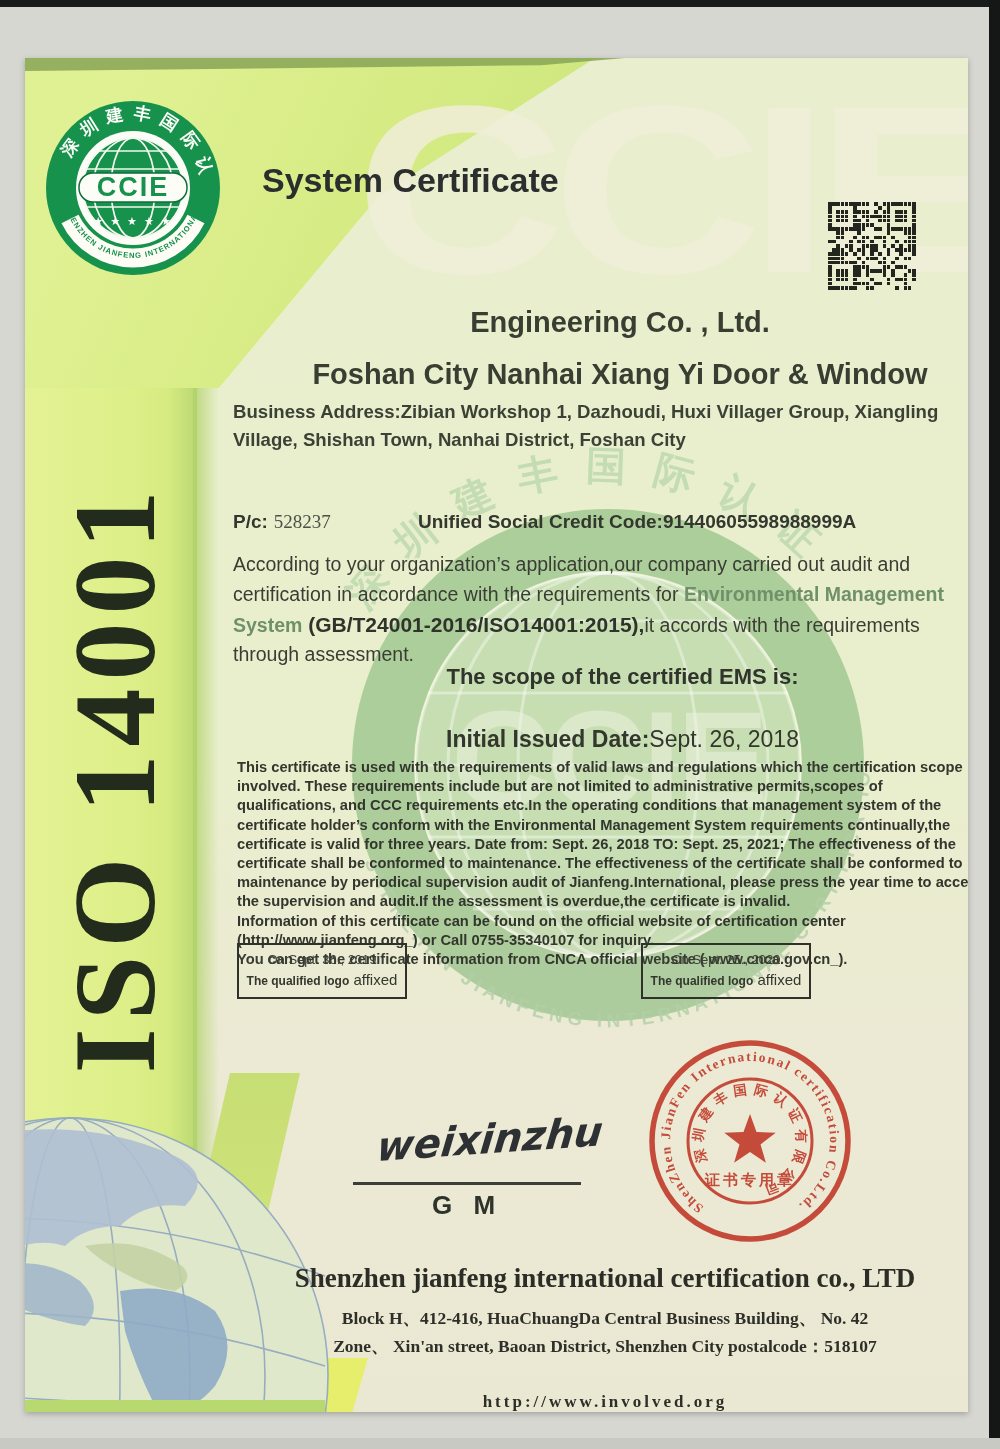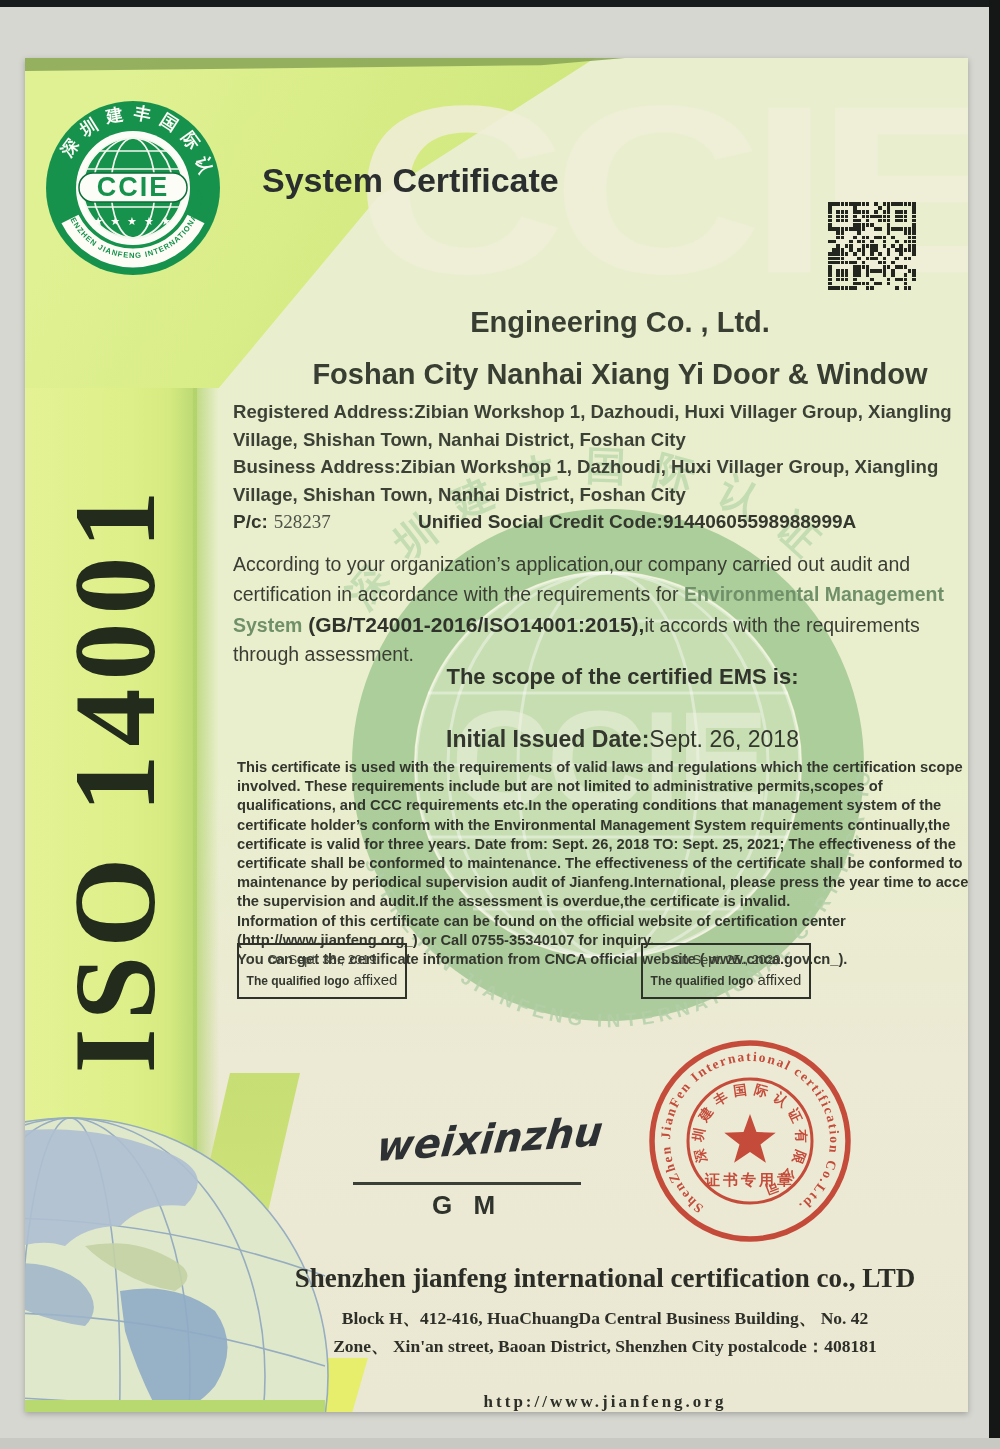--- a/index.html
+++ b/index.html
@@ -418,21 +418,20 @@
       <div class="cell" style="left: 67.2px; top: 88px; width: 3.5px; height: 3.5px;"></div>
       <div class="cell" style="left: 75.6px; top: 88px; width: 3.5px; height: 3.5px;"></div>
       <div class="cell" style="left: 79.8px; top: 88px; width: 3.5px; height: 3.5px;"></div>
     </div>
 
   <div class="abs z5 company">
     <div>Engineering Co. , Ltd.</div>
     <div>Foshan City Nanhai Xiang Yi Door &amp; Window</div>
   </div>
   <div class="abs z5 addr">
-    <div>Registered Address:Zibian Workshop 1, Dazhoudi, Huxi Villager Group, Xiangling Village, Shishan Town, Nanhai District, Foshan City</div>
     <div>Business Address:Zibian Workshop 1, Dazhoudi, Huxi Villager Group, Xiangling Village, Shishan Town, Nanhai District, Foshan City</div>
   </div>
   <div class="abs z5 pcrow">
     <span>P/c:</span><span class="pcval">528237</span>
     <span class="uscc">Unified Social Credit Code:91440605598988999A</span>
   </div>
 
   <div class="abs z5 para">
     <span>According to your organization’s application,our company carried out audit and certification in accordance with the requirements for </span><span class="ems-green">Environmental Management System</span><span class="gbt"> (GB/T24001-2016/ISO14001:2015),</span><span>it accords with the requirements through assessment.</span>
   </div>
@@ -479,16 +478,16 @@
     <g transform="rotate(-115 112 108)">
       <text font-family="Liberation Sans,sans-serif" font-size="13.5" font-weight="700" fill="#cf3a2c" letter-spacing="6">
         <textPath href="#sealInner">深圳建丰国际认证有限公司</textPath>
       </text>
     </g>
     <text x="112" y="152" text-anchor="middle" font-family="Liberation Sans,sans-serif" font-size="15" font-weight="700" letter-spacing="3" fill="#cf3a2c">证书专用章</text>
   </svg>
 
   <div class="abs z5 footer-co">Shenzhen jianfeng international certification co., LTD</div>
   <div class="abs z5 footer-a1">Block H、412-416, HuaChuangDa Central Business Building、 No. 42</div>
-  <div class="abs z5 footer-a2">Zone、 Xin'an street, Baoan District, Shenzhen City  postalcode：408181</div>
-  <div class="abs z5 footer-url">http://www.jianfeng.org</div>
+  <div class="abs z5 footer-a2">Zone、 Xin'an street, Baoan District, Shenzhen City  postalcode：518107</div>
+  <div class="abs z5 footer-url">http://www.involved.org</div>
 
 </div>
 
 </body></html>

